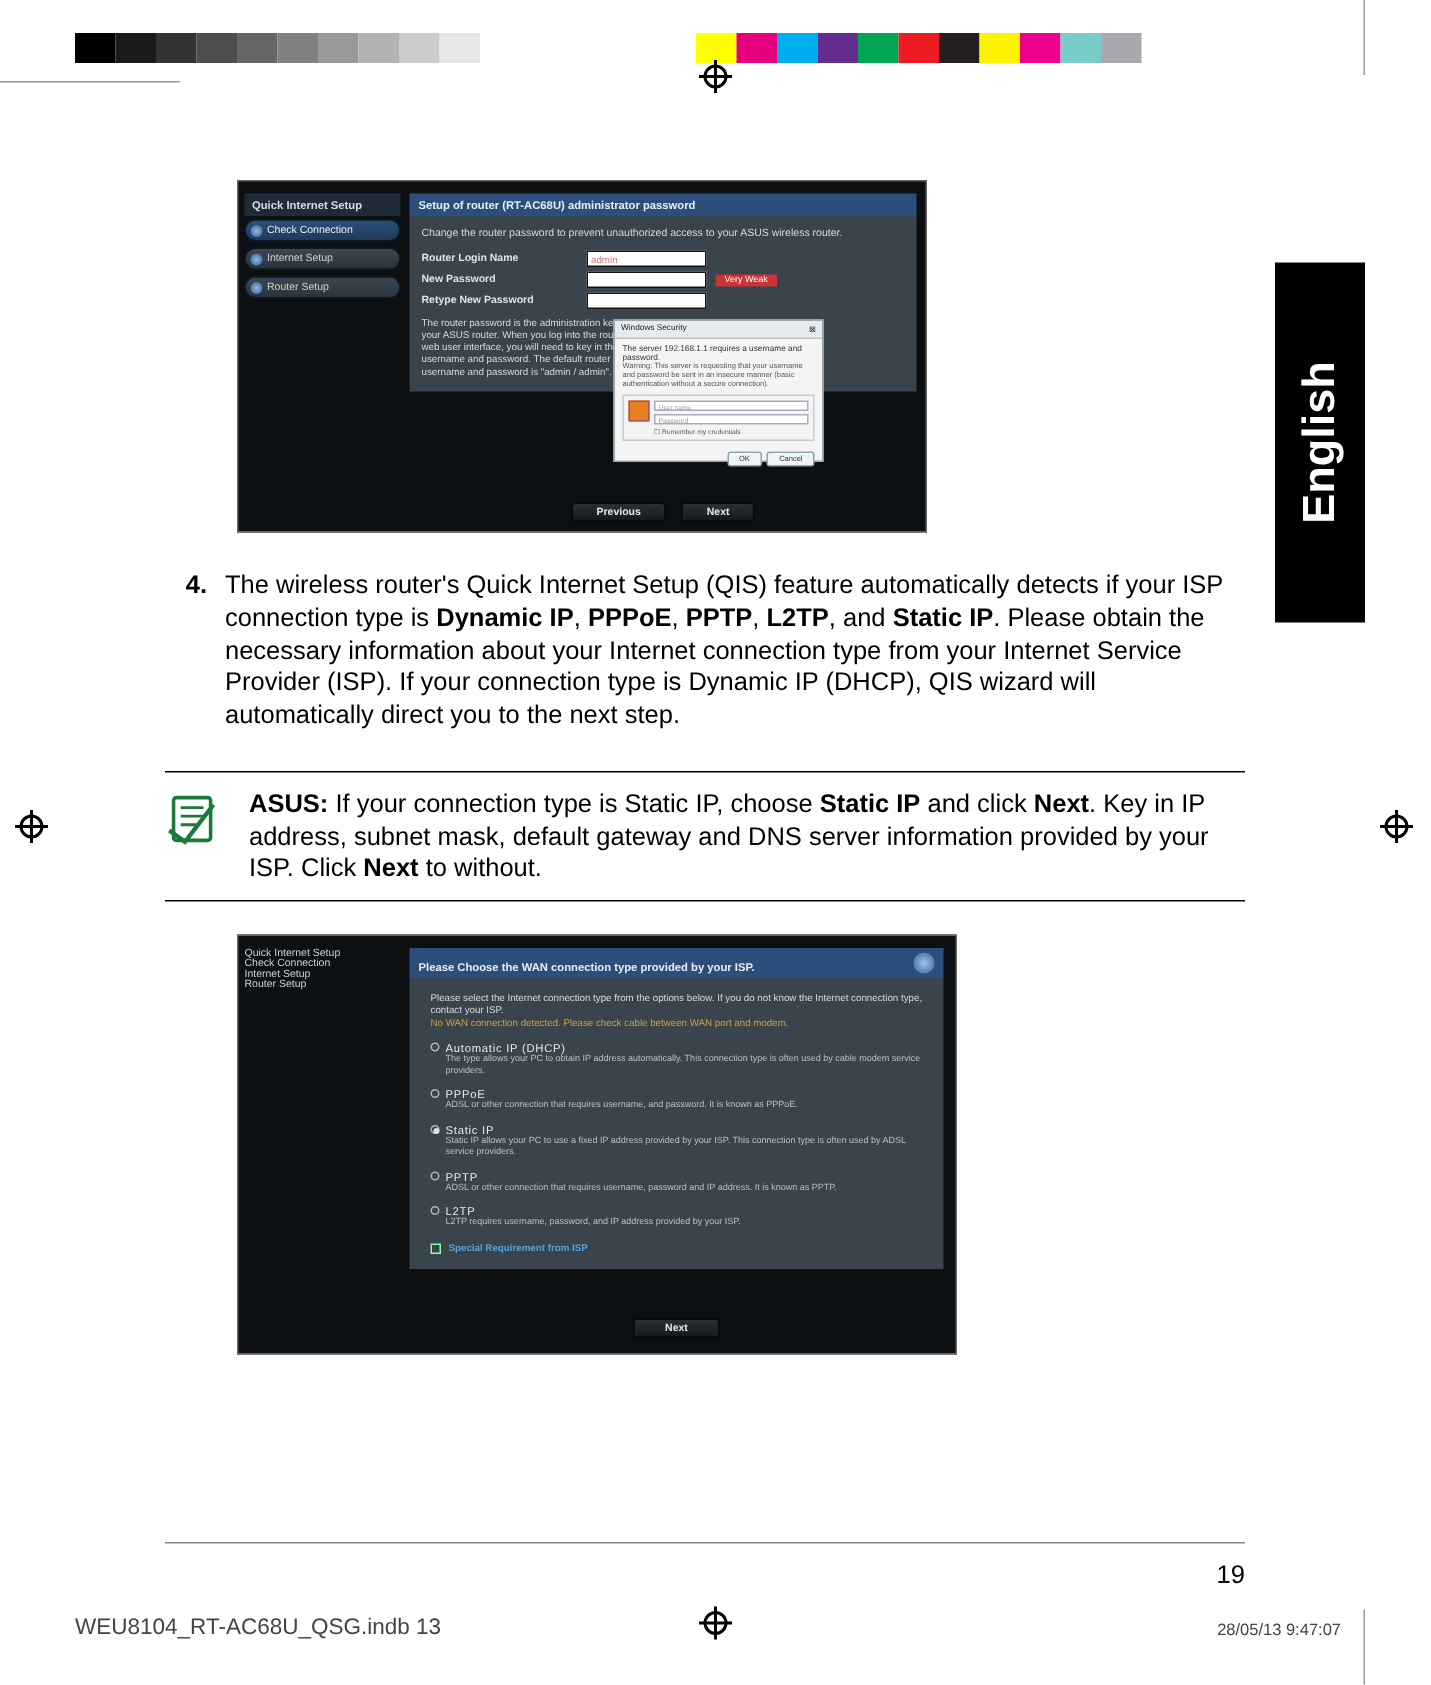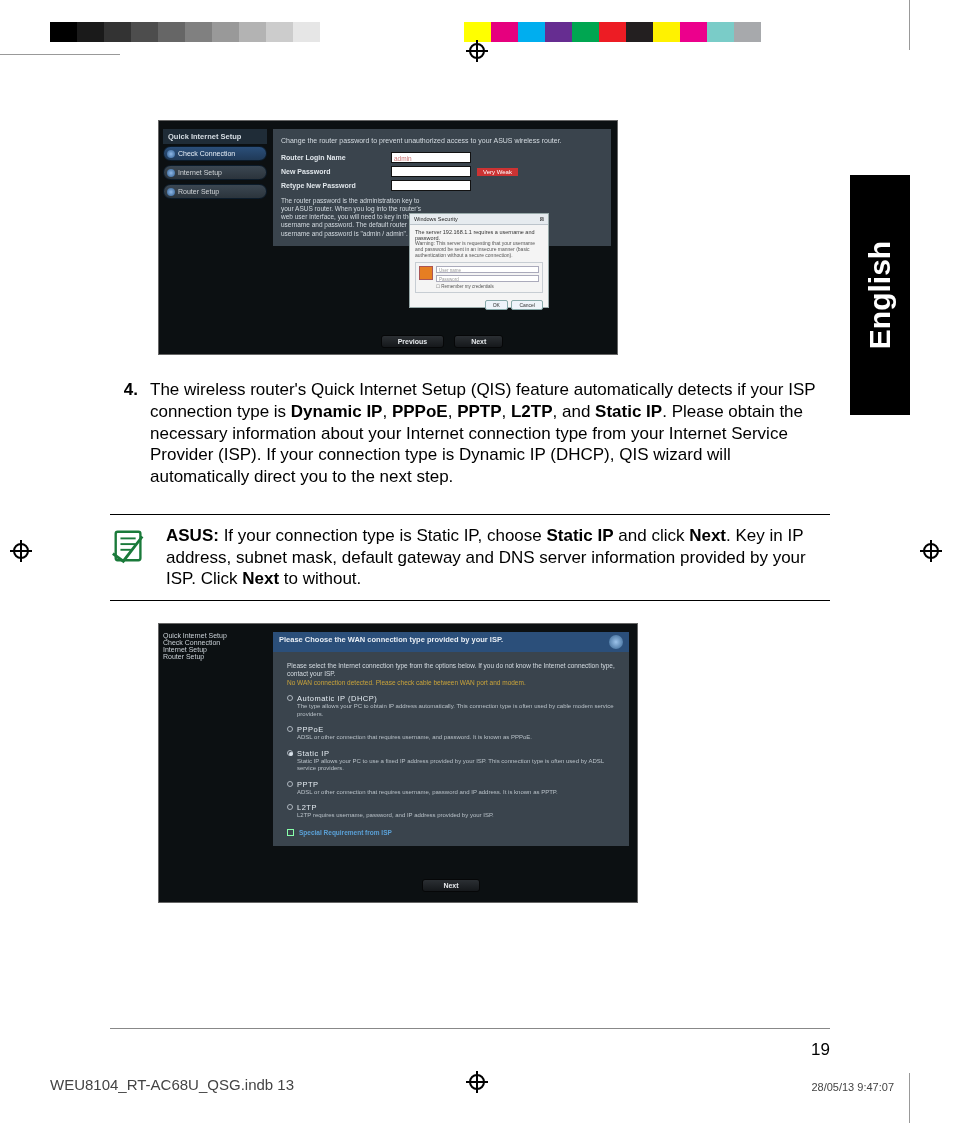--- a/index.html
+++ b/index.html
@@ -185,21 +185,21 @@
     margin:22px 0 0 48px;
     width:480px; height:280px;
     background:#0c1012; border:1px solid #666;
     position:relative; font-size:7px; color:#c9d0d6;
   }
   .fig2 .sidebar { position:absolute; left:4px; top:8px; width:104px; }
   .fig2 .main { position:absolute; left:114px; top:8px; right:8px; }
   .fig2 .titlebar {
     background:#2b4f7a; color:#e8eef5; font-weight:bold;
     font-size:7.5px; padding:3px 6px;
-    display:flex; justify-content:space-between; align-items:flex-start;
+    display:flex; justify-content:space-between; align-items:flex-end;
   }
   .fig2 .titlebar .home {
     width:14px; height:14px; border-radius:50%;
     background:radial-gradient(#9cc3ea,#35628f);
   }
   .fig2 .body { background:#3a444d; padding:10px 14px; }
   .fig2 .intro { font-size:6.5px; color:#d4dbe1; line-height:1.3; }
   .fig2 .intro .red { color:#c9a33a; }
   .fig2 .opt { margin-top:7px; padding-left:10px; position:relative; }
   .fig2 .opt .radio {
@@ -301,20 +301,21 @@
 
   <div class="fig1-wrap">
     <div class="fig1">
       <div class="sidebar">
         <div class="side-title">Quick Internet Setup</div>
         <div class="side-btn"><span class="dot"></span><span>Check Connection</span></div>
         <div class="side-btn dim"><span class="dot"></span><span>Internet Setup</span></div>
         <div class="side-btn dim"><span class="dot"></span><span>Router Setup</span></div>
       </div>
       <div class="main">
+        <div class="titlebar">Setup of router (RT-AC68U) administrator password</div>
         <div class="body">
           <div class="intro">Change the router password to prevent unauthorized access to your ASUS wireless router.</div>
           <div class="form-row">
             <div class="lbl">Router Login Name</div>
             <div class="inp">admin</div>
           </div>
           <div class="form-row">
             <div class="lbl">New Password</div>
             <div class="inp"></div>
             <div class="strength">Very Weak</div>

